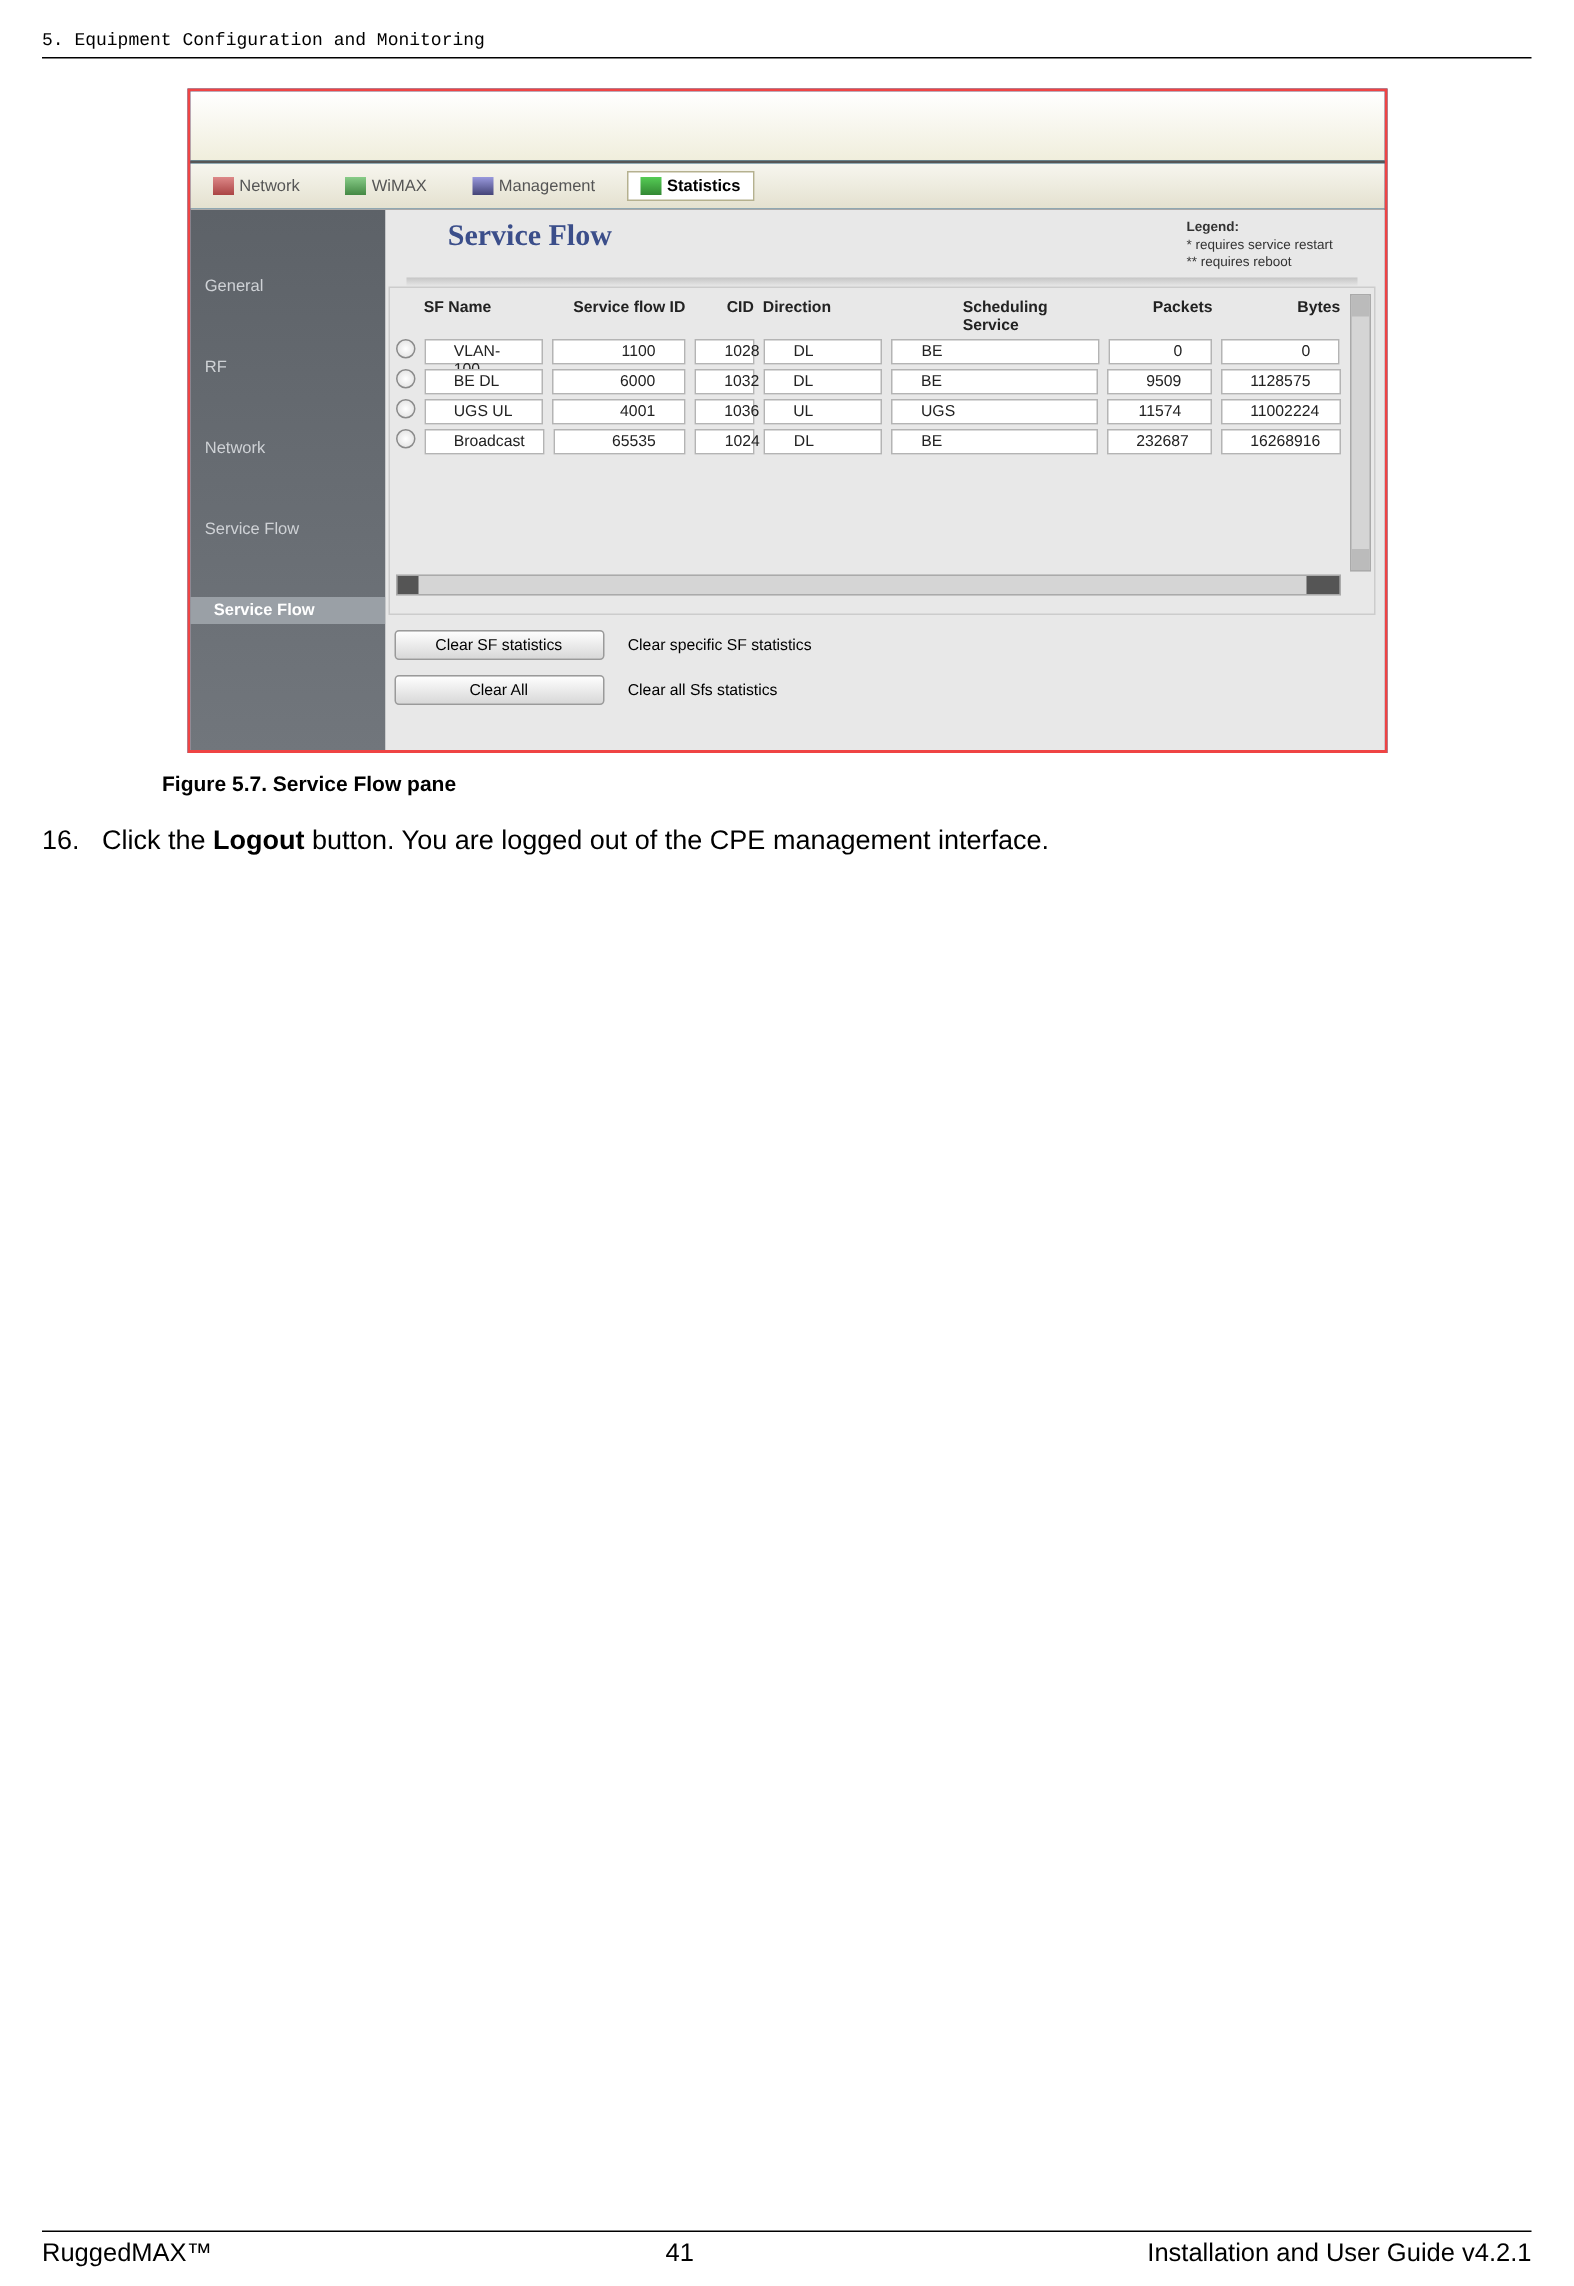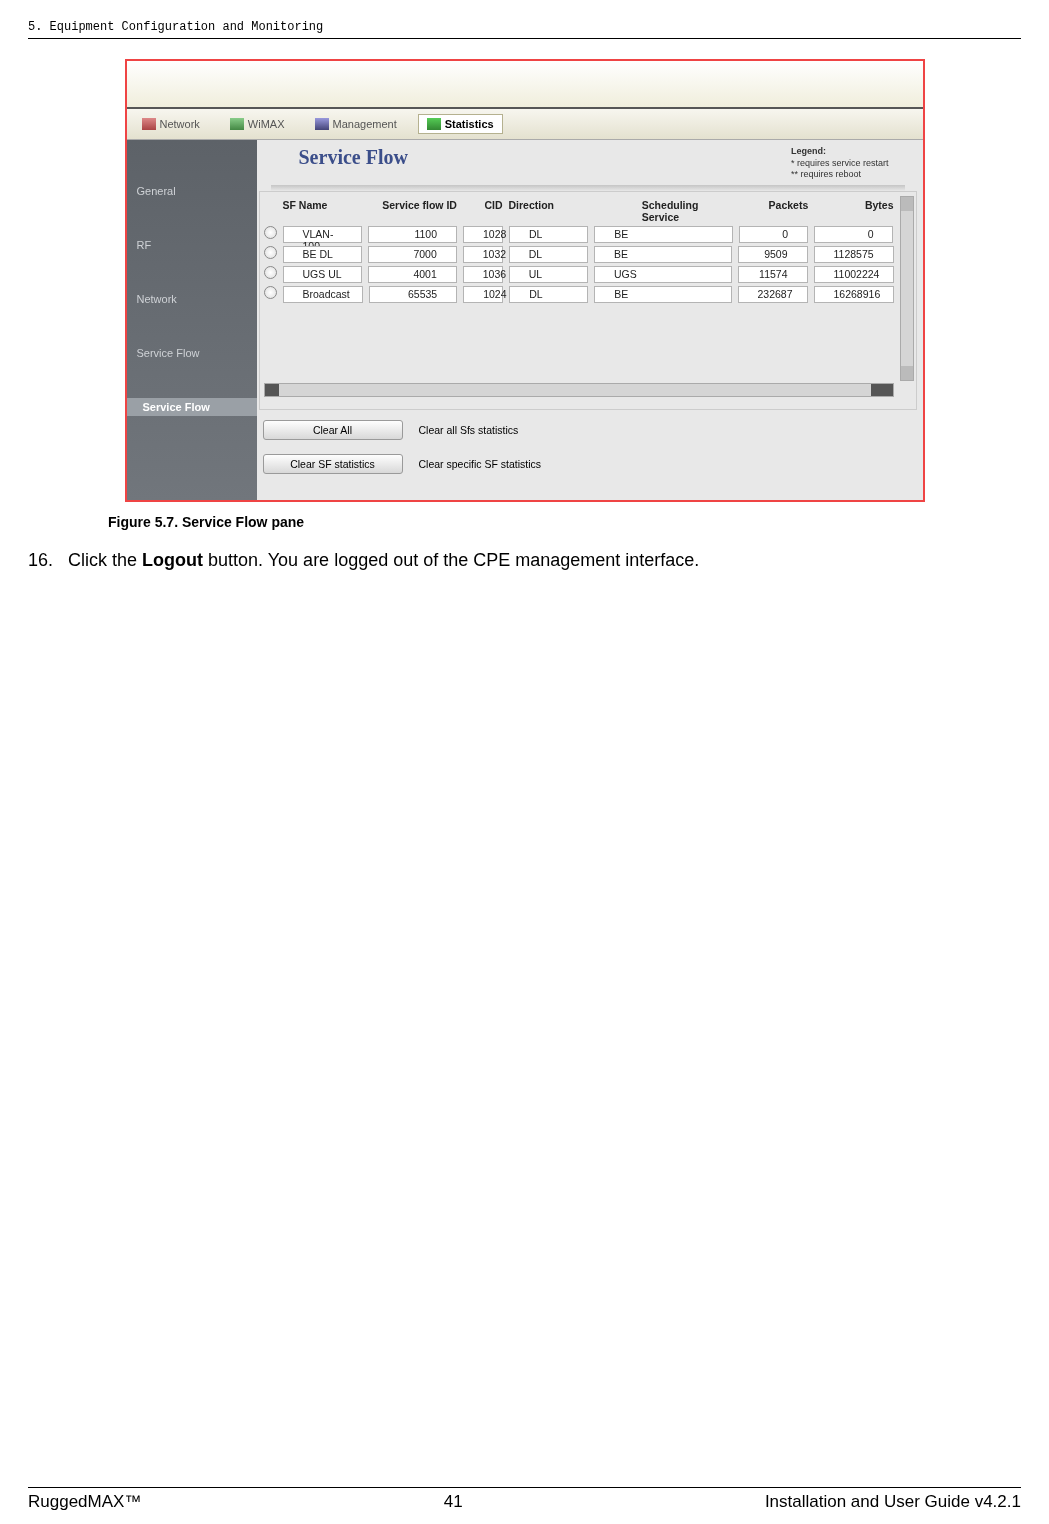--- a/index.html
+++ b/index.html
@@ -226,21 +226,21 @@
             <div class="cell num c-sfid">1100</div>
             <div class="cell num c-cid">1028</div>
             <div class="cell c-dir">DL</div>
             <div class="cell c-sched">BE</div>
             <div class="cell num c-pkt">0</div>
             <div class="cell num c-byt">0</div>
           </div>
           <div class="td-row">
             <span class="radio"></span>
             <div class="cell c-name">BE DL</div>
-            <div class="cell num c-sfid">7000</div>
+            <div class="cell num c-sfid">6000</div>
             <div class="cell num c-cid">1032</div>
             <div class="cell c-dir">DL</div>
             <div class="cell c-sched">BE</div>
             <div class="cell num c-pkt">9509</div>
             <div class="cell num c-byt">1128575</div>
           </div>
           <div class="td-row">
             <span class="radio"></span>
             <div class="cell c-name">UGS UL</div>
             <div class="cell num c-sfid">4001</div>
@@ -258,27 +258,27 @@
             <div class="cell c-dir">DL</div>
             <div class="cell c-sched">BE</div>
             <div class="cell num c-pkt">232687</div>
             <div class="cell num c-byt">16268916</div>
           </div>
 
           <div class="hscroll"></div>
         </div>
       </div>
 
+      <div class="btn-row">
+        <div class="app-btn">Clear SF statistics</div>
+        <div>Clear specific SF statistics</div>
+      </div>
       <div class="btn-row" style="margin-bottom:14px;">
         <div class="app-btn">Clear All</div>
         <div>Clear all Sfs statistics</div>
-      </div>
-      <div class="btn-row">
-        <div class="app-btn">Clear SF statistics</div>
-        <div>Clear specific SF statistics</div>
       </div>
     </div>
   </div>
 </div>
 
 <div class="figure-cap">Figure 5.7. Service Flow pane</div>
 
 <div class="doc-body">
   <div class="step">
     <div class="step-num">16.</div>

